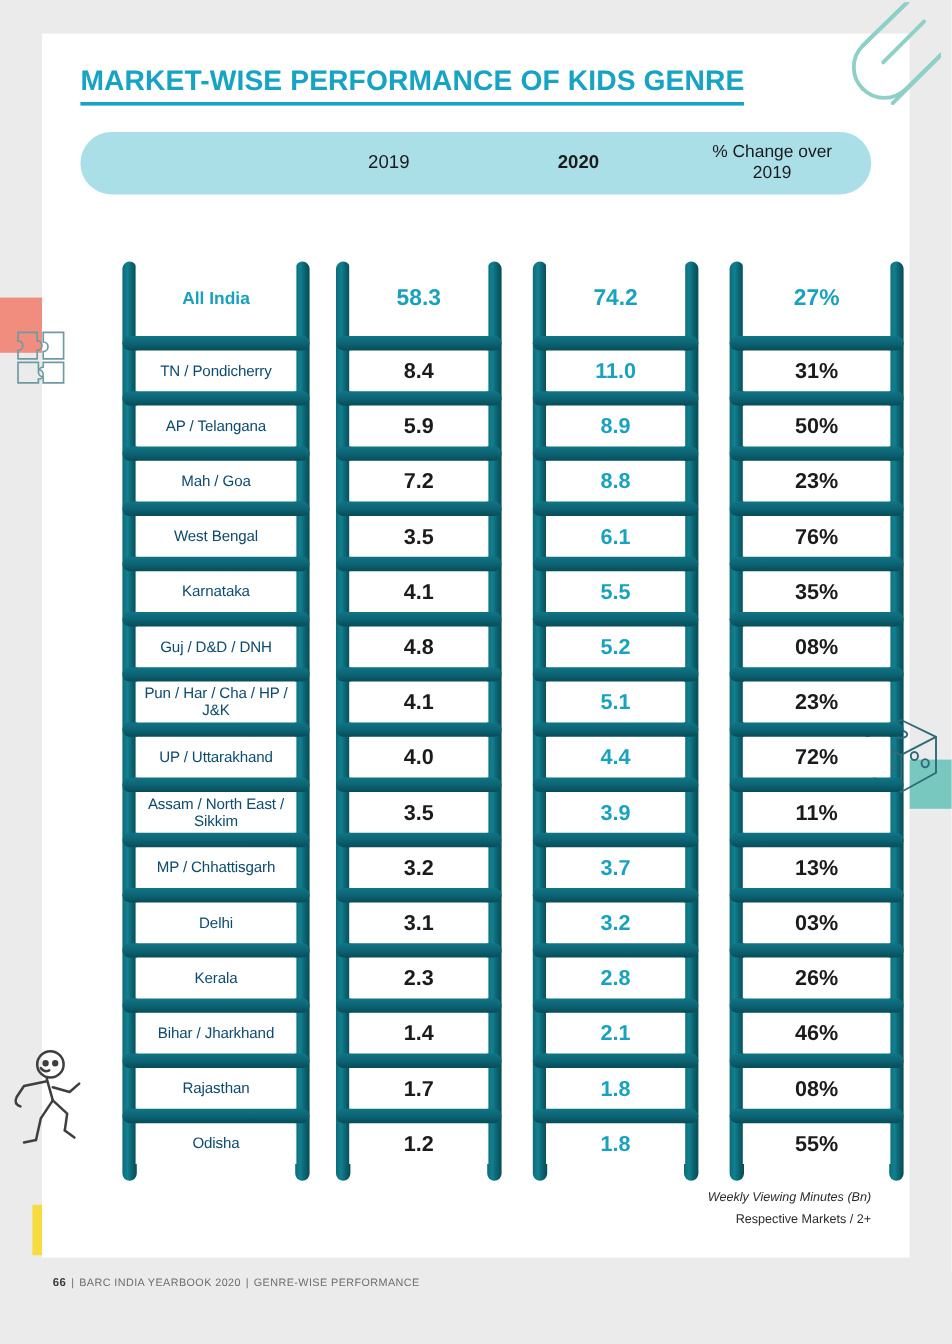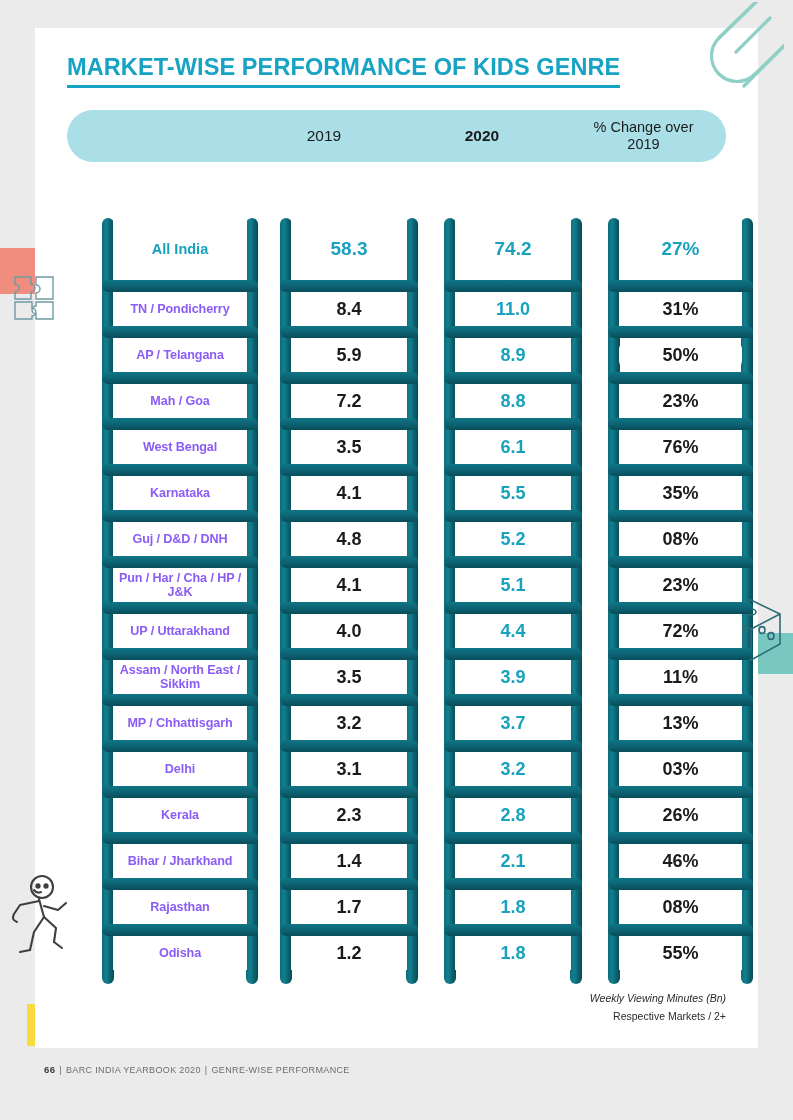--- a/index.html
+++ b/index.html
@@ -88,21 +88,21 @@
   }
   .cell{
     position:absolute;left:11px;right:11px;top:0;bottom:0;
     background:#ffffff;
     display:flex;align-items:center;justify-content:center;
     text-align:center;
     z-index:1;
   }
   .cell span{display:block;line-height:1.12;}
 
-  .lbl{font-size:12.6px;font-weight:bold;color:#8b5cf6;letter-spacing:-.1px;}
+  .lbl{font-size:12.6px;font-weight:normal;color:#0c4a6e;letter-spacing:-.1px;}
   .num{font-size:18px;font-weight:bold;color:#1b1b1b;}
   .teal{color:#18a2be;}
   .allindia-lbl{font-size:14.5px;font-weight:bold;color:#18a2be;}
   .allindia-num{font-size:19px;font-weight:bold;color:#18a2be;}
 
   
   .note{
     position:absolute;right:32px;text-align:left;
     color:#2b2b2b;font-size:10.5px;
   }
@@ -458,21 +458,21 @@
             </div>
           </div>
           <div class="row" style="position: absolute; left: 0px; right: 0px; top: 62px; height: 46px;">
             <div class="rung"></div>
             <div class="cell" style="top: 12px;">
               <span class="num">31%</span>
             </div>
           </div>
           <div class="row" style="position: absolute; left: 0px; right: 0px; top: 108px; height: 46px;">
             <div class="rung"></div>
-            <div class="cell" style="top: 12px; border-radius: 12px;">
+            <div class="cell" style="top: 12px;">
               <span class="num">50%</span>
             </div>
           </div>
           <div class="row" style="position: absolute; left: 0px; right: 0px; top: 154px; height: 46px;">
             <div class="rung"></div>
             <div class="cell" style="top: 12px;">
               <span class="num">23%</span>
             </div>
           </div>
           <div class="row" style="position: absolute; left: 0px; right: 0px; top: 200px; height: 46px;">

